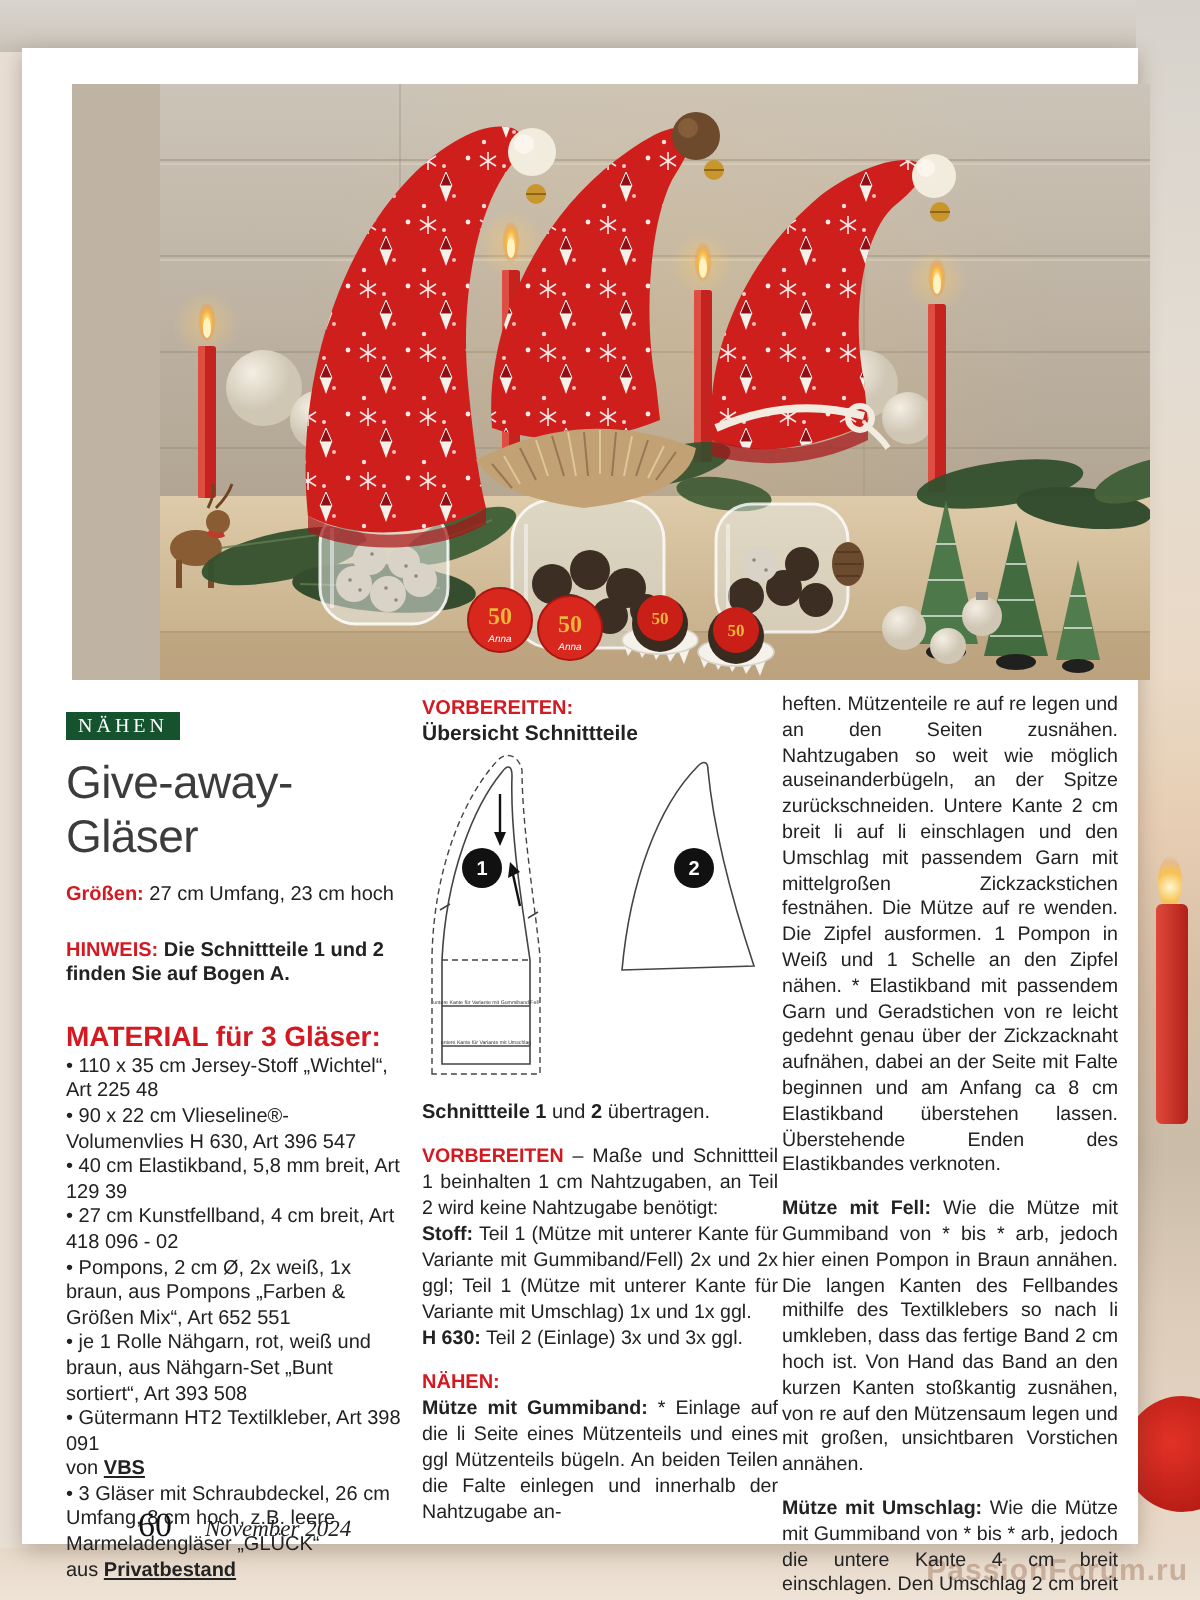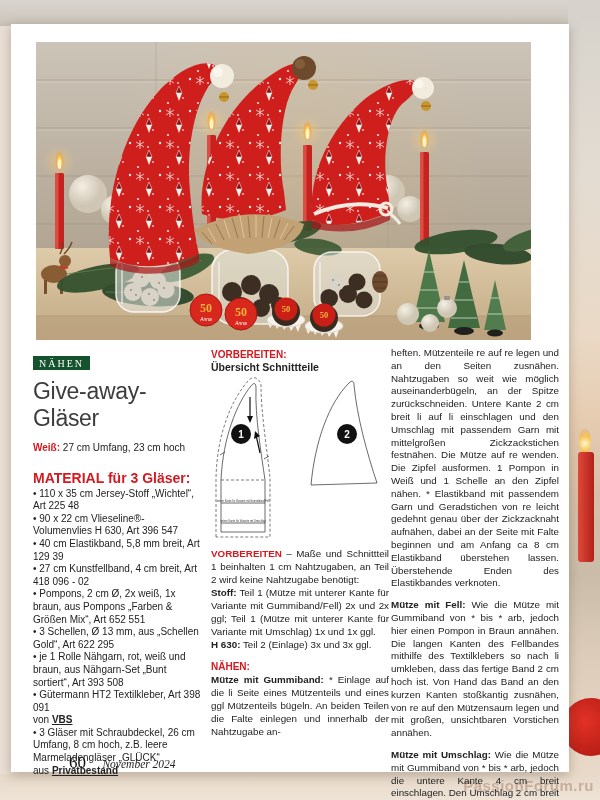--- a/index.html
+++ b/index.html
@@ -18,21 +18,21 @@
     background:linear-gradient(90deg,#e04a3c,#b22018);}
   .bg-choc{position:absolute;right:-20px;top:698px;width:58px;height:58px;border-radius:50%;
     background:radial-gradient(circle at 40% 40%,#e23226,#a8150f);}
   .bg-bottom{position:absolute;left:0;top:774px;width:600px;height:26px;
     background:linear-gradient(180deg,#e7d9ca,#eee3d6);}
   .watermark{position:absolute;right:6px;top:777px;font-size:15px;font-weight:bold;
     color:#c2a astype;color:#c3a793;opacity:.85;letter-spacing:.5px;}
   
   .page{position:absolute;left:11px;top:24px;width:558px;height:748px;background:#ffffff;
     box-shadow:0 3px 10px rgba(90,70,50,.35);}
-  .photo{position:absolute;left:25px;top:18px;width:495px;height:298px;overflow:hidden;background:#bfb4a4;}
+  .photo{position:absolute;left:25px;top:18px;width:495px;height:298px;overflow:hidden;background:#bfb4a4;padding-left:44px;}
   
   .col-left{position:absolute;left:22px;top:329px;width:170px;color:#222;}
   .badge{display:inline-block;background:#14532d;color:#fff;font-family:"Liberation Serif",serif;
     font-size:10px;letter-spacing:2px;padding:2px 6px 1px 6px;}
   .title{font-size:23px;color:#3c3c3c;font-weight:400;letter-spacing:-.3px;margin:7px 0 10px 0;}
   .lbl{color:#d41920;font-weight:bold;}
   .size-line{font-size:10px;line-height:12.6px;margin-bottom:15px;}
   .note{font-size:10px;line-height:12.6px;font-weight:bold;margin-bottom:15px;}
   .mat-head{color:#d41920;font-weight:bold;font-size:14px;margin-bottom:2px;}
   .mat-item{font-size:10px;line-height:12.6px;}
@@ -355,28 +355,28 @@
         <text x="505" y="120" transform="rotate(-90 505 120)">Idee + Realisation: Andi Reuß,</text>
         <text x="512" y="120" transform="rotate(-90 512 120)">Foto: Uzwei Fotodesign Uli Glasemann,</text>
         <text x="519" y="120" transform="rotate(-90 519 120)">Styling: Eva Glasemann-Hardt</text>
       </g>
     </svg>
   </div>
 
   <div class="col-left">
     <span class="badge">NÄHEN</span>
     <div class="title">Give-away-Gläser</div>
-    <div class="size-line"><span class="lbl">Weiß:</span><span> 27 cm Umfang, 23 cm hoch</span></div>
+    <div class="size-line"><span class="lbl">Größen:</span><span> 27 cm Umfang, 23 cm hoch</span></div>
+    <div class="note"><span class="lbl">HINWEIS:</span><span> Die Schnittteile 1 und 2 finden Sie auf Bogen A.</span></div>
     <div class="mat-head">MATERIAL für 3 Gläser:</div>
     <div class="mat-item">110 x 35 cm Jersey-Stoff „Wichtel“, Art 225 48</div>
     <div class="mat-item">90 x 22 cm Vlieseline®-Volumenvlies H 630, Art 396 547</div>
     <div class="mat-item">40 cm Elastikband, 5,8 mm breit, Art 129 39</div>
     <div class="mat-item">27 cm Kunstfellband, 4 cm breit, Art 418 096 - 02</div>
     <div class="mat-item">Pompons, 2 cm Ø, 2x weiß, 1x braun, aus Pompons „Farben &amp; Größen Mix“, Art 652 551</div>
-    <div class="mat-item">3 Schellen, Ø 13 mm, aus „Schellen Gold“, Art 622 295</div>
     <div class="mat-item">je 1 Rolle Nähgarn, rot, weiß und braun, aus Nähgarn-Set „Bunt sortiert“, Art 393 508</div>
     <div class="mat-item">Gütermann HT2 Textilkleber, Art 398 091</div>
     <div class="supplier"><span>von </span><span class="bu">VBS</span></div>
     <div class="mat-item">3 Gläser mit Schraubdeckel, 26 cm Umfang, 8 cm hoch, z.B. leere Marmeladengläser „GLÜCK“</div>
     <div class="supplier"><span>aus </span><span class="bu">Privatbestand</span></div>
   </div>
 
   <div class="col-mid">
     <div class="sec-head">VORBEREITEN:</div>
     <div class="sub-head">Übersicht Schnittteile</div>
@@ -411,20 +411,21 @@
       <g>
         <circle cx="30" cy="57" r="10" fill="#111"></circle>
         <text x="30" y="60.5" font-size="10" font-weight="bold" fill="#fff" text-anchor="middle">1</text>
       </g>
       <g>
         <circle cx="136" cy="57" r="10" fill="#111"></circle>
         <text x="136" y="60.5" font-size="10" font-weight="bold" fill="#fff" text-anchor="middle">2</text>
       </g>
     </svg>
 
+    <div class="caption"><span class="b">Schnittteile 1</span><span> und </span><span class="b">2</span><span> übertragen.</span></div>
 
     <div class="body-p">
       <span class="lbl">VORBEREITEN</span><span> – Maße und Schnittteil 1 beinhalten 1 cm Nahtzugaben, an Teil 2 wird keine Nahtzugabe benötigt:</span><br>
       <span class="b">Stoff:</span><span> Teil 1 (Mütze mit unterer Kante für Variante mit Gummiband/Fell) 2x und 2x ggl; Teil 1 (Mütze mit unterer Kante für Variante mit Umschlag) 1x und 1x ggl.</span><br>
       <span class="b">H 630:</span><span> Teil 2 (Einlage) 3x und 3x ggl.</span>
     </div>
 
     <div class="nah-head">NÄHEN:</div>
     <div class="body-p">
       <span class="b">Mütze mit Gummiband:</span><span> * Einlage auf die li Seite eines Mützenteils und eines ggl Mützenteils bügeln. An beiden Teilen die Falte einlegen und innerhalb der Nahtzugabe an-</span>

